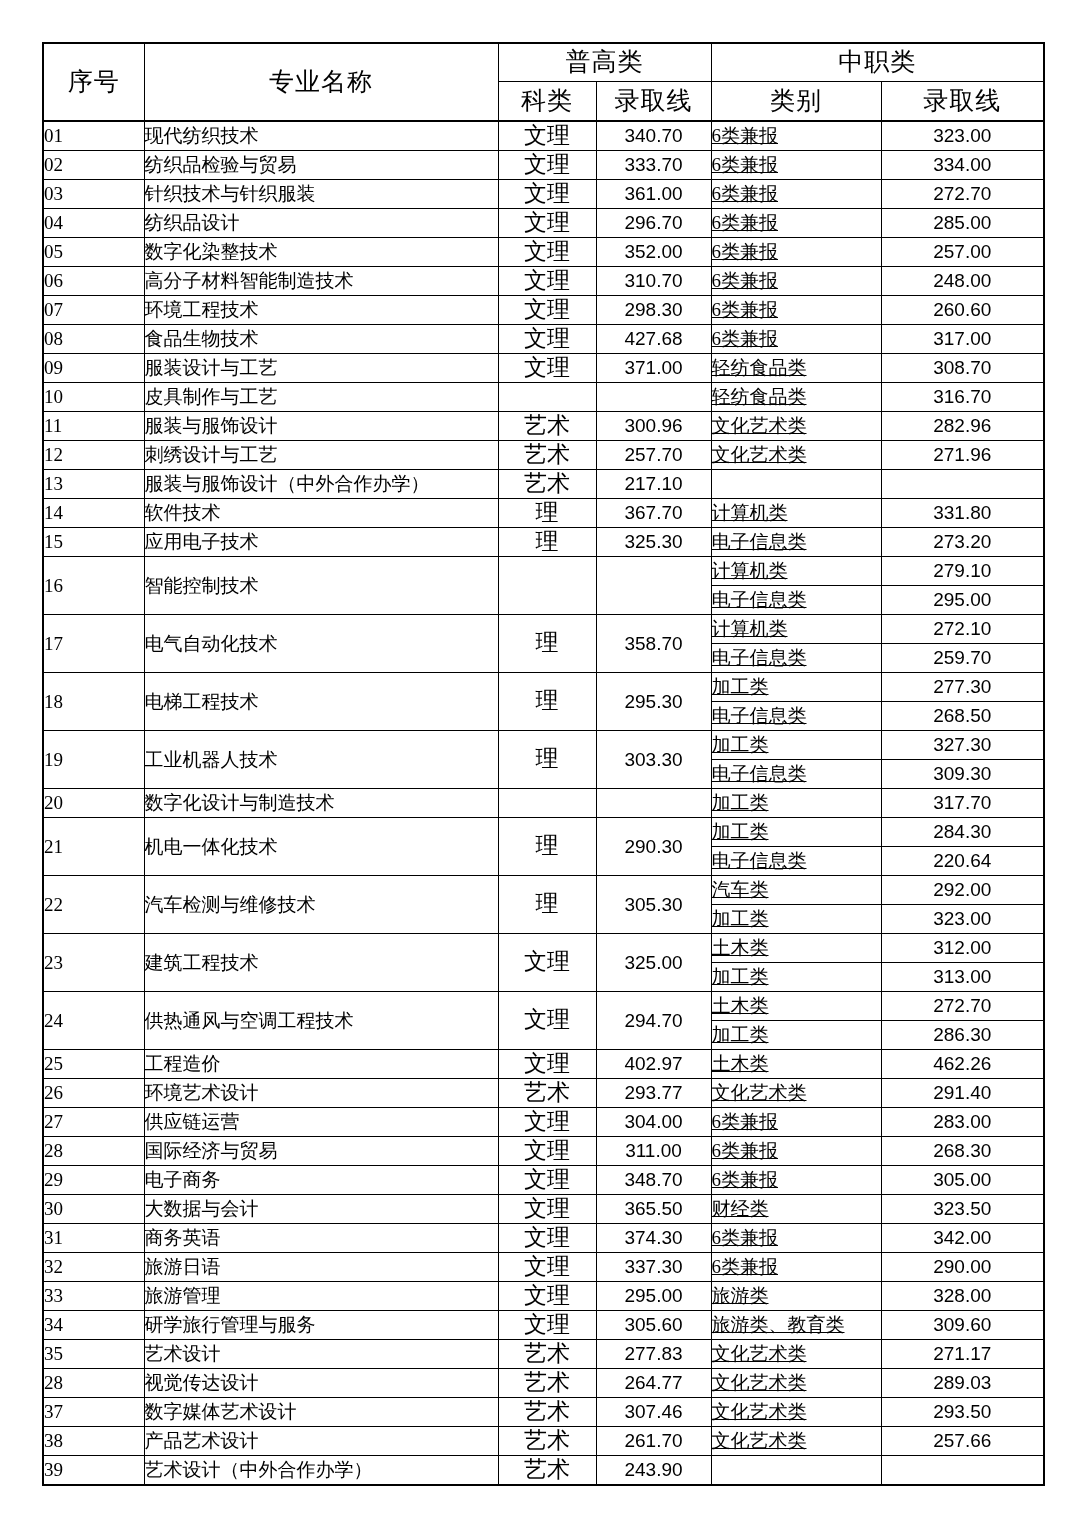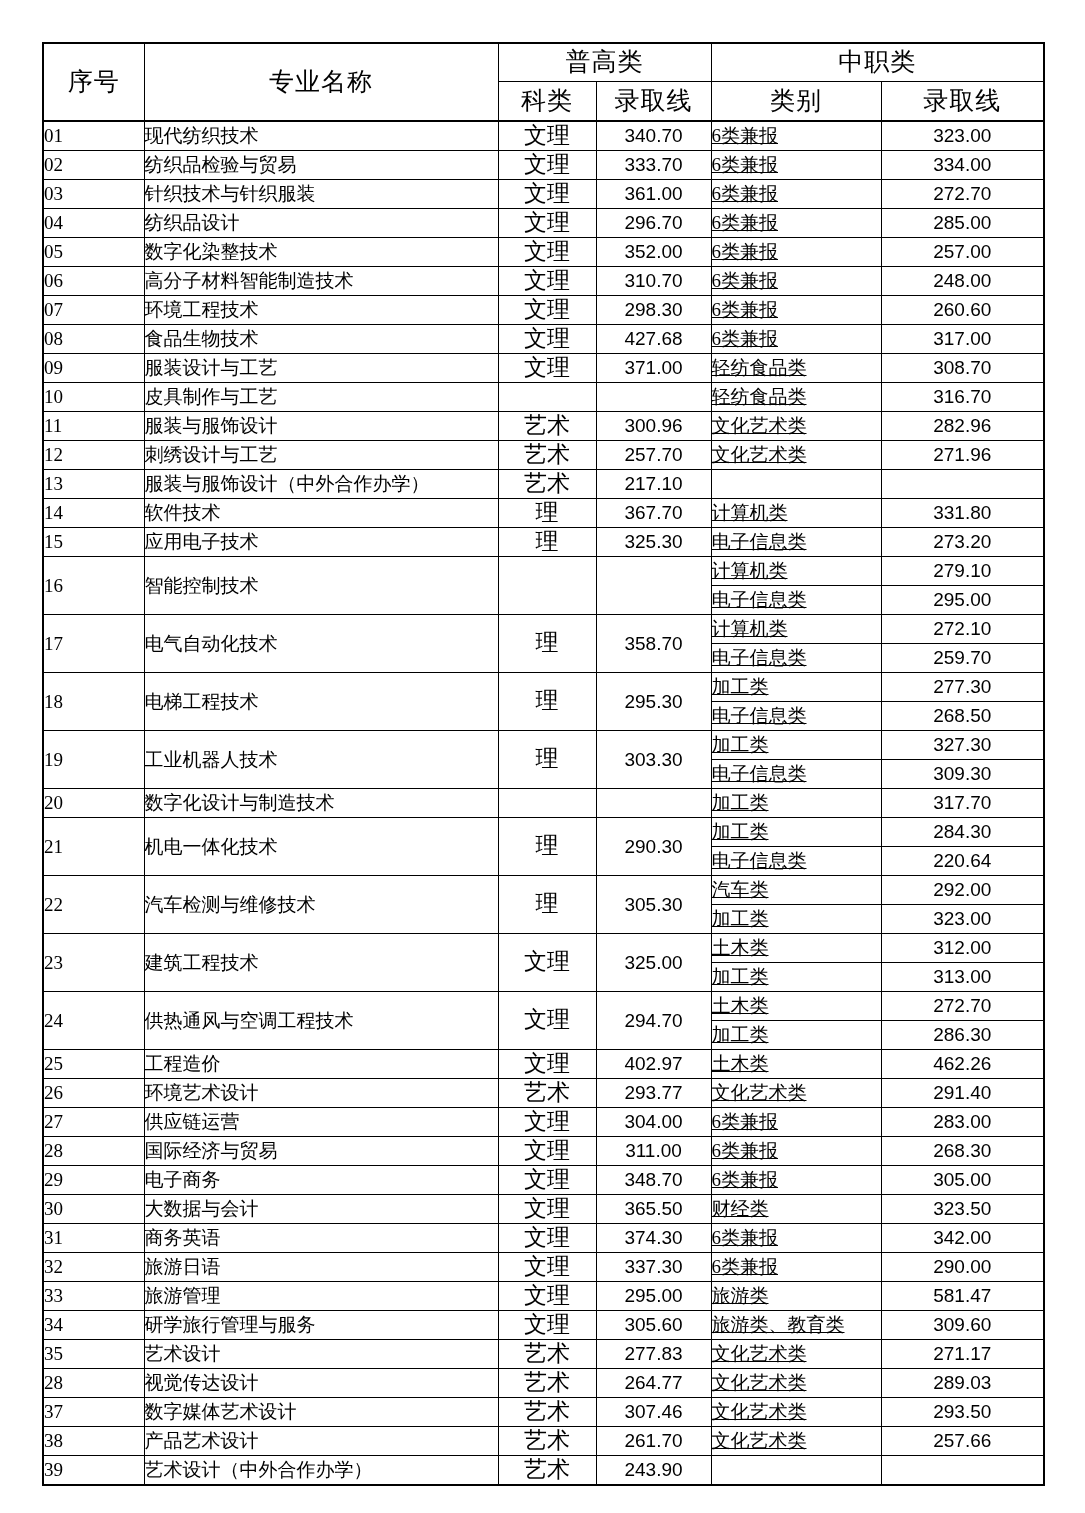--- a/index.html
+++ b/index.html
@@ -412,21 +412,21 @@
           <td class="line">337.30</td>
           <td class="leibie">6类兼报</td>
           <td class="line br-thick">290.00</td>
         </tr>
         <tr>
           <td class="no bl-thick">33</td>
           <td class="major">旅游管理</td>
           <td class="kelei">文理</td>
           <td class="line">295.00</td>
           <td class="leibie">旅游类</td>
-          <td class="line br-thick">581.47</td>
+          <td class="line br-thick">328.00</td>
         </tr>
         <tr>
           <td class="no bl-thick">34</td>
           <td class="major">研学旅行管理与服务</td>
           <td class="kelei">文理</td>
           <td class="line">305.60</td>
           <td class="leibie">旅游类、教育类</td>
           <td class="line br-thick">309.60</td>
         </tr>
         <tr>

